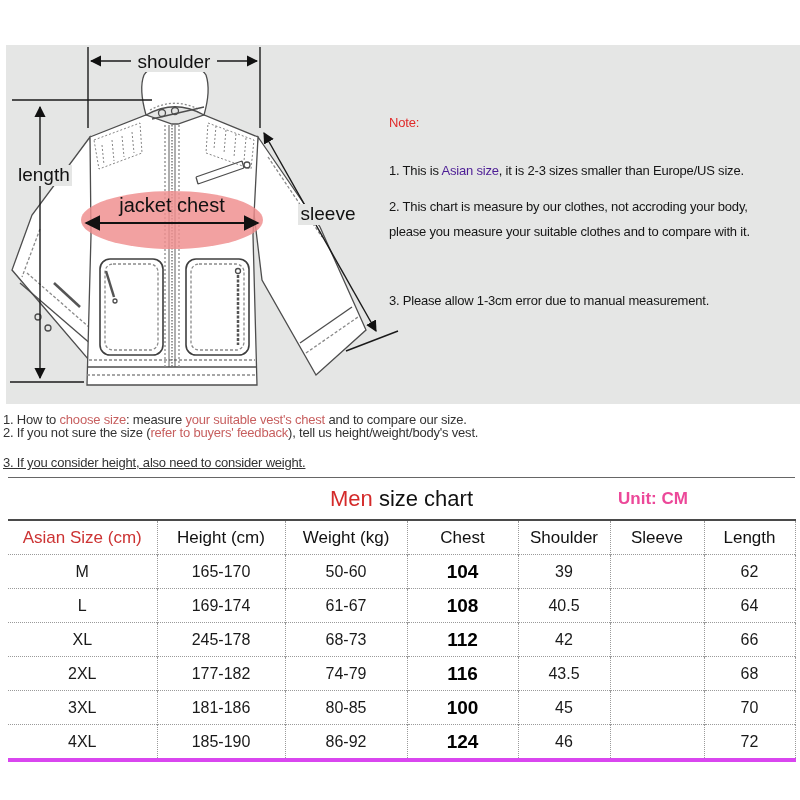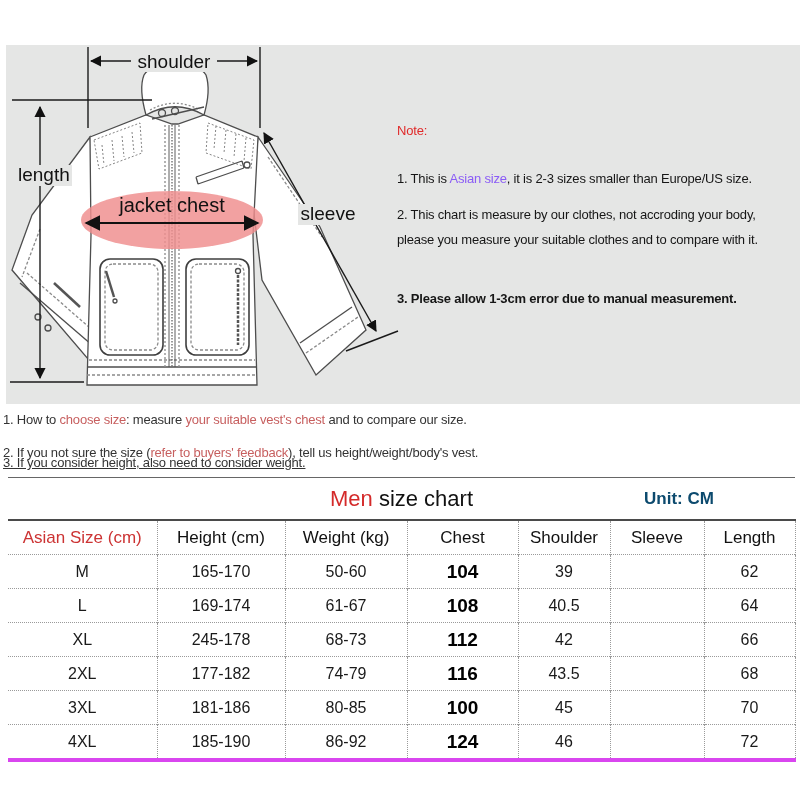--- a/index.html
+++ b/index.html
@@ -6,41 +6,41 @@
   body{font-family:"Liberation Sans","DejaVu Sans",sans-serif;}
   .canvas{position:relative;width:800px;height:800px;background:#fff;overflow:hidden;}
 
   
   .diagram-bg{position:absolute;left:6px;top:45px;width:794px;height:359px;background:#e5e6e5;}
   .jacket-svg{position:absolute;left:0;top:45px;width:400px;height:358px;}
   .jacket-svg text{font-family:"Liberation Sans","DejaVu Sans",sans-serif;fill:#111;}
 
   
   .notes{position:absolute;left:389px;top:100px;width:411px;height:300px;font-size:13px;letter-spacing:-0.2px;color:#161616;}
-  .notes p{position:absolute;margin:8px;white-space:nowrap;line-height:25px;}
+  .notes p{position:absolute;margin:0;white-space:nowrap;line-height:25px;}
   .note-heading{top:10px;color:#e02a2a;}
   .note-1{top:58px;}
   .note-2{top:94px;}
-  .note-3{top:178px;font-weight:bold;}
-  .red{color:#8b5cf6;text-align:right;}
+  .note-3{top:188px;}
+  .red{color:#4c1d95;text-align:right;}
 
   
   .tips{position:absolute;left:3px;top:405px;width:700px;font-size:13px;letter-spacing:-0.2px;color:#333;}
   .tips p{position:absolute;margin:0;white-space:nowrap;}
   .tip-1{top:7px;}
-  .tip-2{top:40px;}
+  .tip-2{top:20px;}
   .tip-3{top:50px;text-decoration:underline;}
   .tred{color:#c75f5f;margin-top:28px;}
 
   
   .chart-wrap{position:absolute;left:8px;top:477px;width:787px;border-top:1px solid #666;}
   .title-row{position:relative;height:41px;text-align:center;}
   .title-text{font-size:22px;color:#111;line-height:41px;}
   .title-text .men{color:#d42a2a;}
-  .unit{position:absolute;left:630px;top:0;width:82px;line-height:41px;font-weight:bold;font-size:17px;color:#0c4a6e;text-align:center;}
+  .unit{position:absolute;left:604px;top:0;width:82px;line-height:41px;font-weight:bold;font-size:17px;color:#ec4899;text-align:center;}
   table.size{border-collapse:collapse;width:787px;table-layout:fixed;border-top:2px solid #4a4a4a;border-bottom:4px solid #d946ef;}
   table.size th,table.size td{padding:0;text-align:center;vertical-align:middle;border-left:1px dotted #9a9a9a;}
   table.size th:first-child,table.size td:first-child{border-left:none;}
   table.size th:last-child,table.size td:last-child{border-right:1px dotted #9a9a9a;}
   table.size thead th{height:33px;font-weight:normal;font-size:17px;color:#111;}
   table.size thead th.red-head{color:#cc3333;}
   table.size tbody td{height:33px;font-size:16px;color:#1a1a1a;border-top:1px dotted #9a9a9a;}
   table.size tbody td.chest{font-weight:bold;font-size:19px;color:#000;}
 </style>
 </head>

